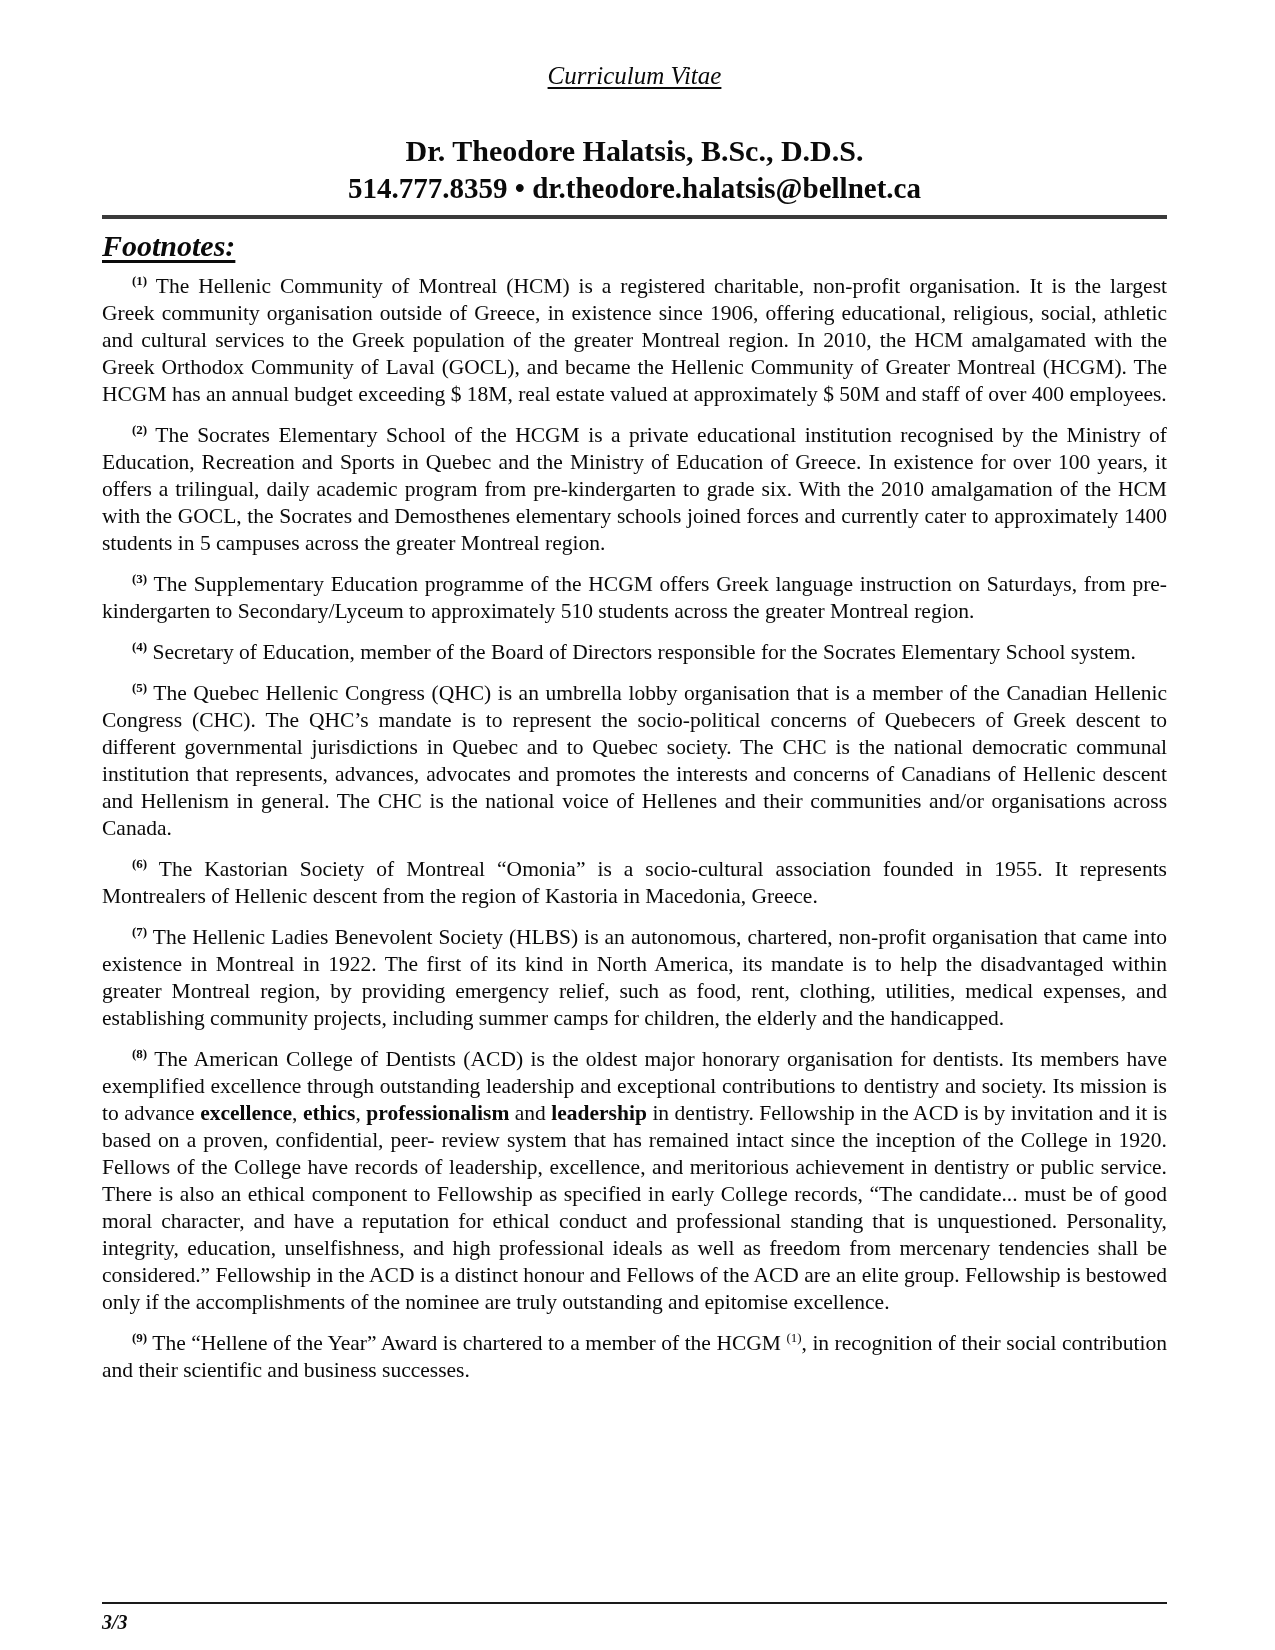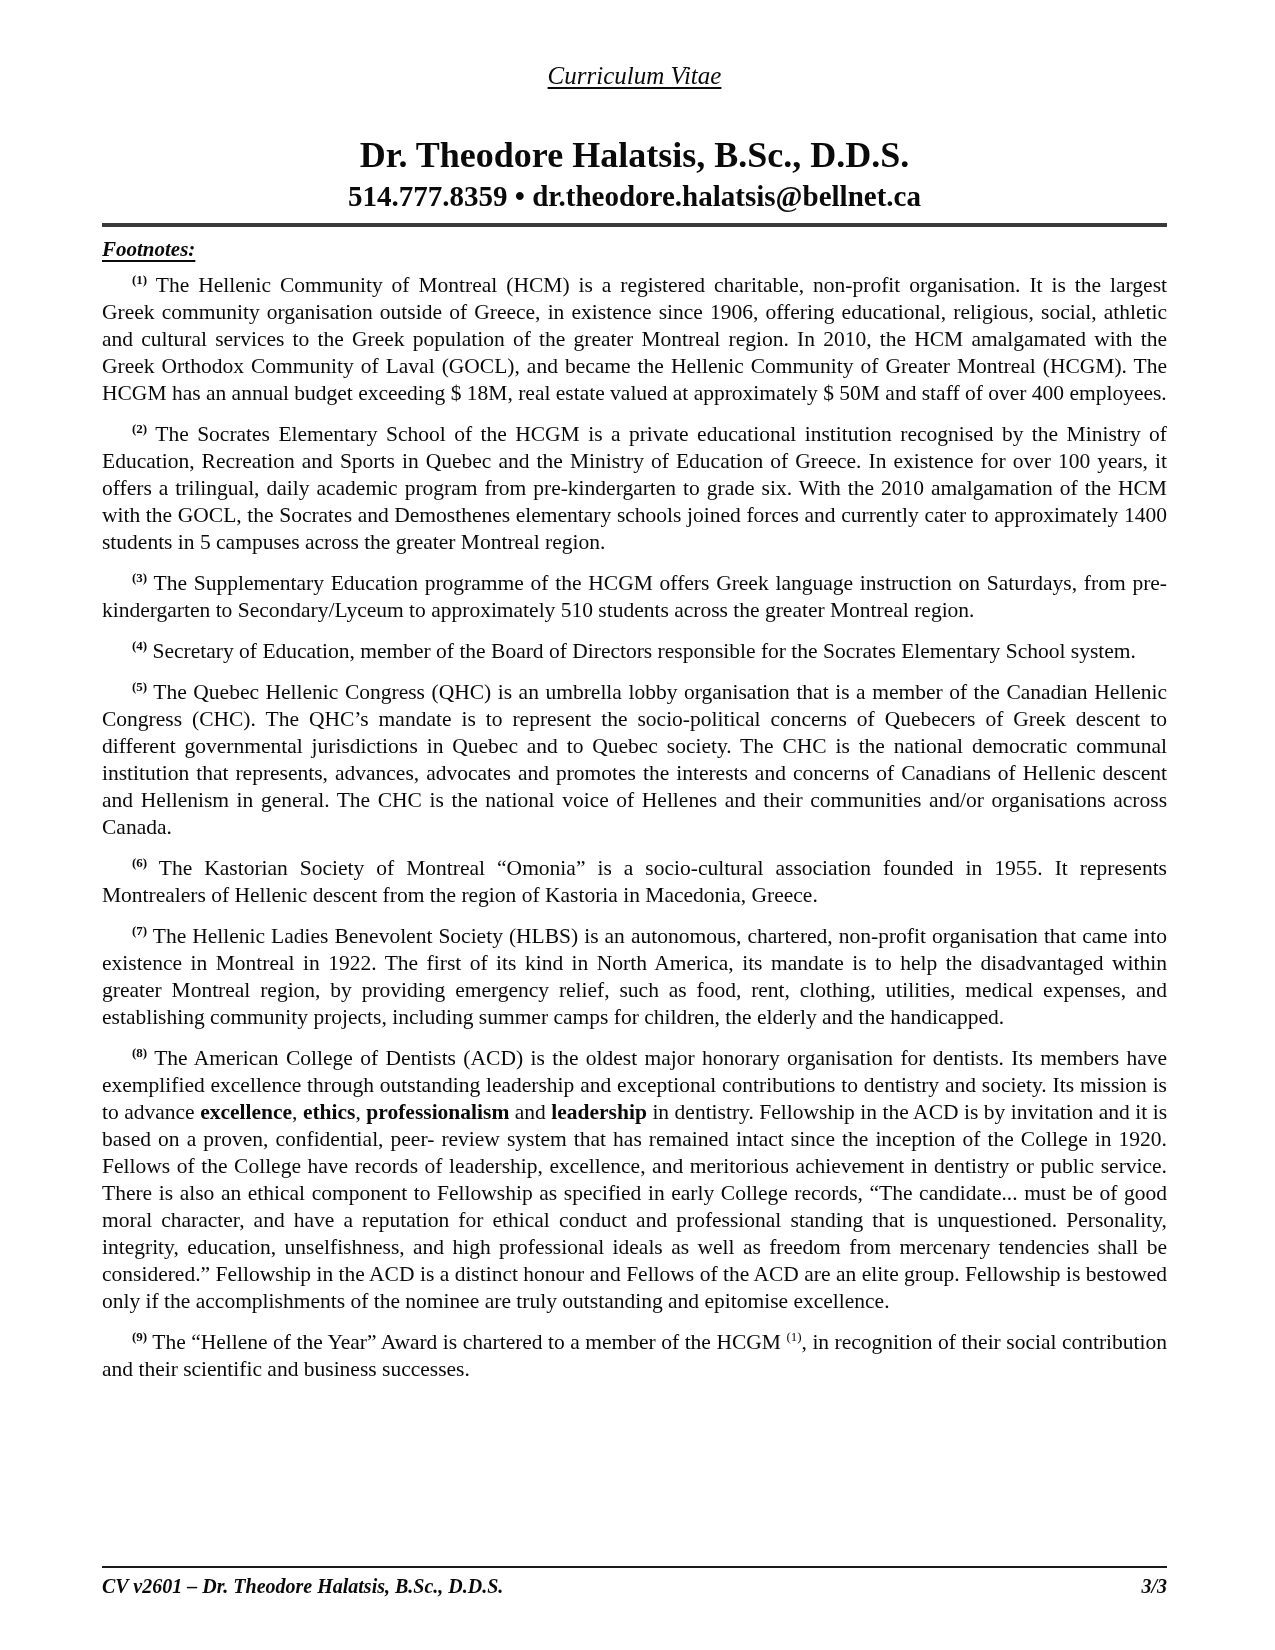--- a/index.html
+++ b/index.html
@@ -3,56 +3,56 @@
 <meta charset="utf-8">
 <style>
   html, body { margin: 0; padding: 0; background: #e8e8e8; }
   .page {
     position: relative;
     width: 1275px;
     height: 1650px;
     margin: 0 auto;
     background: #ffffff;
     box-sizing: border-box;
-    padding: 62px 108px 52px 102px;
+    padding: 62px 108px 16px 102px;
     display: flex;
     flex-direction: column;
     font-family: "Liberation Serif", serif;
     color: #0a0a0a;
   }
   .doc-title {
     text-align: center;
     font-size: 25px;
     font-style: italic;
     margin: 0 0 44px 0;
     font-weight: normal;
   }
   .doc-title span {
     text-decoration: underline;
     text-underline-offset: 3px;
   }
   .name-line {
     text-align: center;
-    font-size: 36px;
+    font-size: 30px;
     font-weight: bold;
     margin: 0 0 4px 0;
   }
   .contact-line {
     text-align: center;
     font-size: 29px;
     font-weight: bold;
     margin: 0 0 10px 0;
   }
   .header-rule {
     height: 4px;
     background: #3a3a3a;
     margin: 0 0 8px 0;
   }
   .section-heading {
-    font-size: 21px;
+    font-size: 30px;
     font-weight: bold;
     font-style: italic;
     margin: 2px 0 10px 0;
   }
   .section-heading span {
     text-decoration: underline;
     text-underline-offset: 4px;
   }
   .footnotes { flex: 0 0 auto; }
   .fn {
@@ -116,18 +116,17 @@
       <p class="fn"><sup class="marker">(5)</sup> <span>The Quebec Hellenic Congress (QHC) is an umbrella lobby organisation that is a member of the Canadian Hellenic Congress (CHC).  The QHC’s mandate is to represent the socio-political concerns of Quebecers of Greek descent to different governmental jurisdictions in Quebec and to Quebec society.  The CHC is the national democratic communal institution that represents, advances, advocates and promotes the interests and concerns of Canadians of Hellenic descent and Hellenism in general.  The CHC is the national voice of Hellenes and their communities and/or organisations across Canada.</span></p>
       <p class="fn"><sup class="marker">(6)</sup> <span>The Kastorian Society of Montreal “Omonia” is a socio-cultural association founded in 1955.  It represents Montrealers of Hellenic descent from the region of Kastoria in Macedonia, Greece.</span></p>
       <p class="fn"><sup class="marker">(7)</sup> <span>The Hellenic Ladies Benevolent Society (HLBS) is an autonomous, chartered, non-profit organisation that came into existence in Montreal in 1922.  The first of its kind in North America, its mandate is to help the disadvantaged within greater Montreal region, by providing emergency relief, such as food, rent, clothing, utilities, medical expenses, and establishing community projects, including summer camps for children, the elderly and the handicapped.</span></p>
       <p class="fn"><sup class="marker">(8)</sup> <span>The American College of Dentists (ACD) is the oldest major honorary organisation for dentists.  Its members have exemplified excellence through outstanding leadership and exceptional contributions to dentistry and society.  Its mission is to advance </span><b>excellence</b><span>, </span><b>ethics</b><span>, </span><b>professionalism</b><span> and </span><b>leadership</b><span> in dentistry. Fellowship in the ACD is by invitation and it is based on a proven, confidential, peer- review system that has remained intact since the inception of the College in 1920.  Fellows of the College have records of leadership, excellence, and meritorious achievement in dentistry or public service.  There is also an ethical component to Fellowship as specified in early College records, “The candidate... must be of good moral character, and have a reputation for ethical conduct and professional standing that is unquestioned. Personality, integrity, education, unselfishness, and high professional ideals as well as freedom from mercenary tendencies shall be considered.”  Fellowship in the ACD is a distinct honour and Fellows of the ACD are an elite group. Fellowship is bestowed only if the accomplishments of the nominee are truly outstanding and epitomise excellence.</span></p>
       <p class="fn"><sup class="marker">(9)</sup> <span>The “Hellene of the Year” Award is chartered to a member of the HCGM </span><sup class="inline-sup">(1)</sup><span>, in recognition of their social contribution and their scientific and business successes.</span></p>
     </div>
 
   <div class="footer-block">
     <div class="footer-rule"></div>
     <div class="footer-row">
-      <span>CV v2601 – Dr. Theodore Halatsis, B.Sc., D.D.S.</span>
       <span>3/3</span>
     </div>
   </div>
 
 </div>
 
 </body></html>

